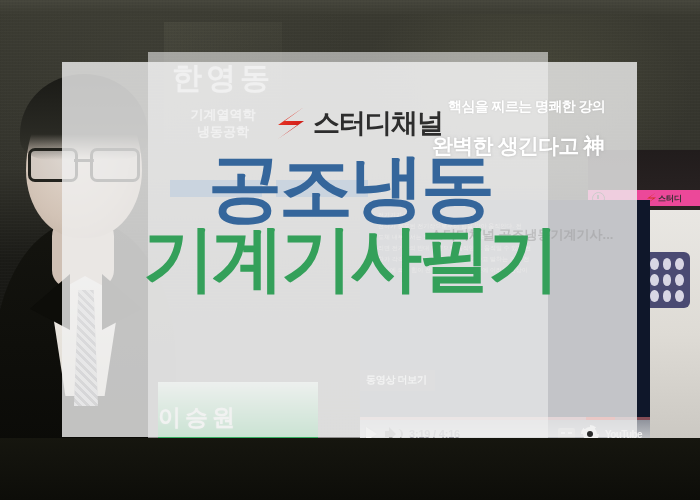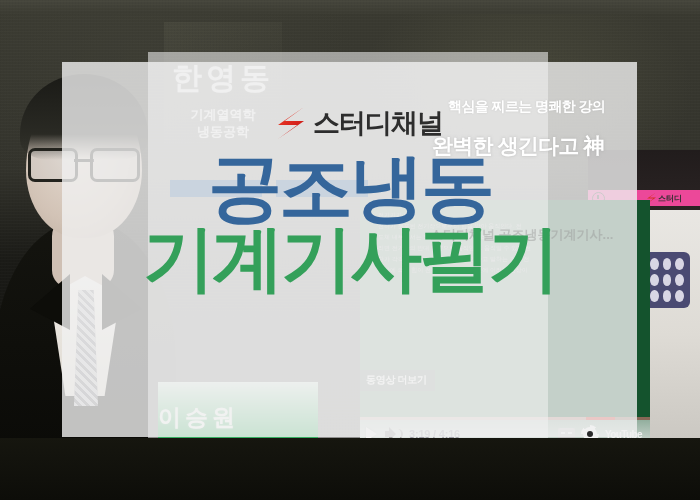--- a/index.html
+++ b/index.html
@@ -209,21 +209,21 @@
     width: 72px; height: 86px;
     background: radial-gradient(ellipse at 40% 30%, #efe6de, #d6c8bc);
     border-radius: 40px 30px 10px 10px / 50px 40px 10px 10px;
   }
 
   
   .player {
     position: absolute;
     left: 360px; top: 200px;
     width: 290px; height: 248px;
-    background: #14532d;
+    background: #0f172a;
     overflow: hidden;
   }
   .pl-doc {
     position: absolute;
     left: 18px; top: 10px;
     right: 12px;
     font-size: 6px;
     line-height: 11px;
     color: #9a9a9a;
   }

